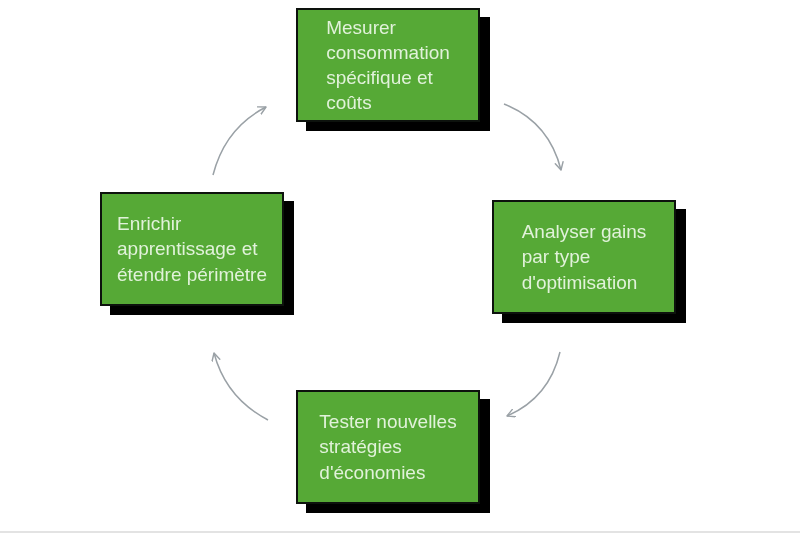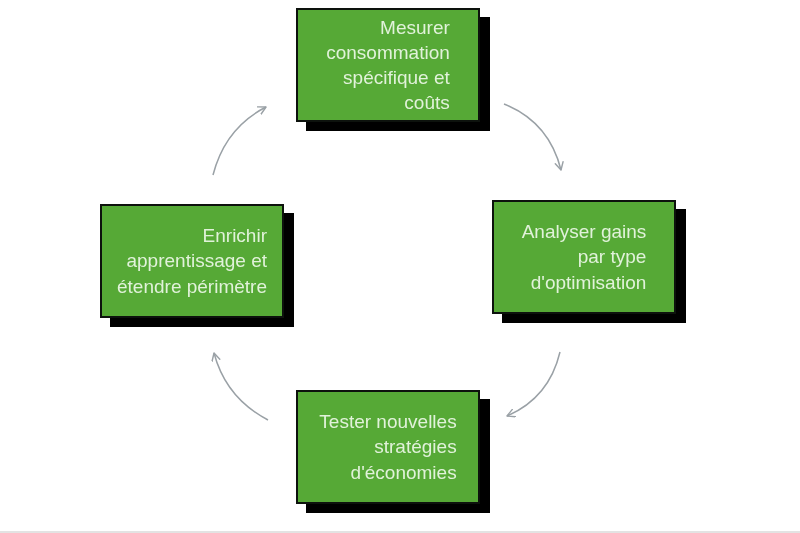--- a/index.html
+++ b/index.html
@@ -30,28 +30,28 @@
     box-shadow: 10px 9px 0 0 #000000;
     box-sizing: border-box;
     display: flex;
     align-items: center;
     justify-content: center;
   }
   .node-label {
     color: #e1f2da;
     font-size: 19px;
     line-height: 1.32;
-    text-align: right;
+    text-align: left;
     white-space: pre-line;
     padding: 2px 4px;
   }
   .node-top    { left: 296px; top: 8px;   }
   .node-right  { left: 492px; top: 200px; }
   .node-bottom { left: 296px; top: 390px; }
-  .node-left   { left: 100px; top: 204px; }
+  .node-left   { left: 100px; top: 192px; }
   .bottom-edge {
     position: absolute;
     left: 0; bottom: 0;
     width: 800px; height: 2px;
     background: #e3e3e3;
   }
 </style>
 </head>
 <body>
 

